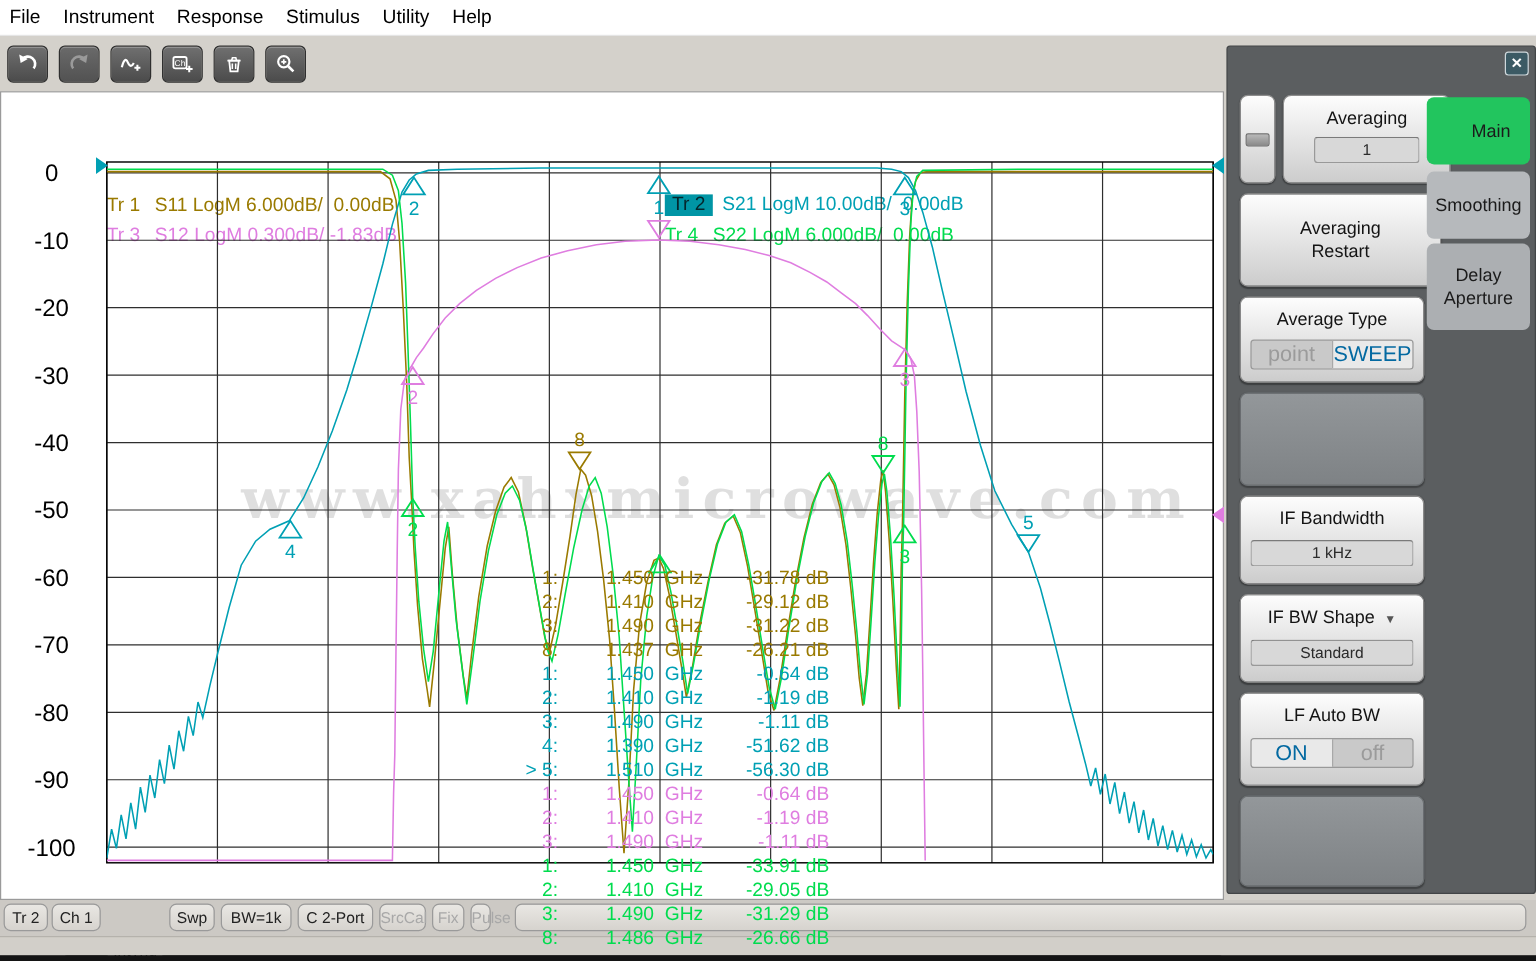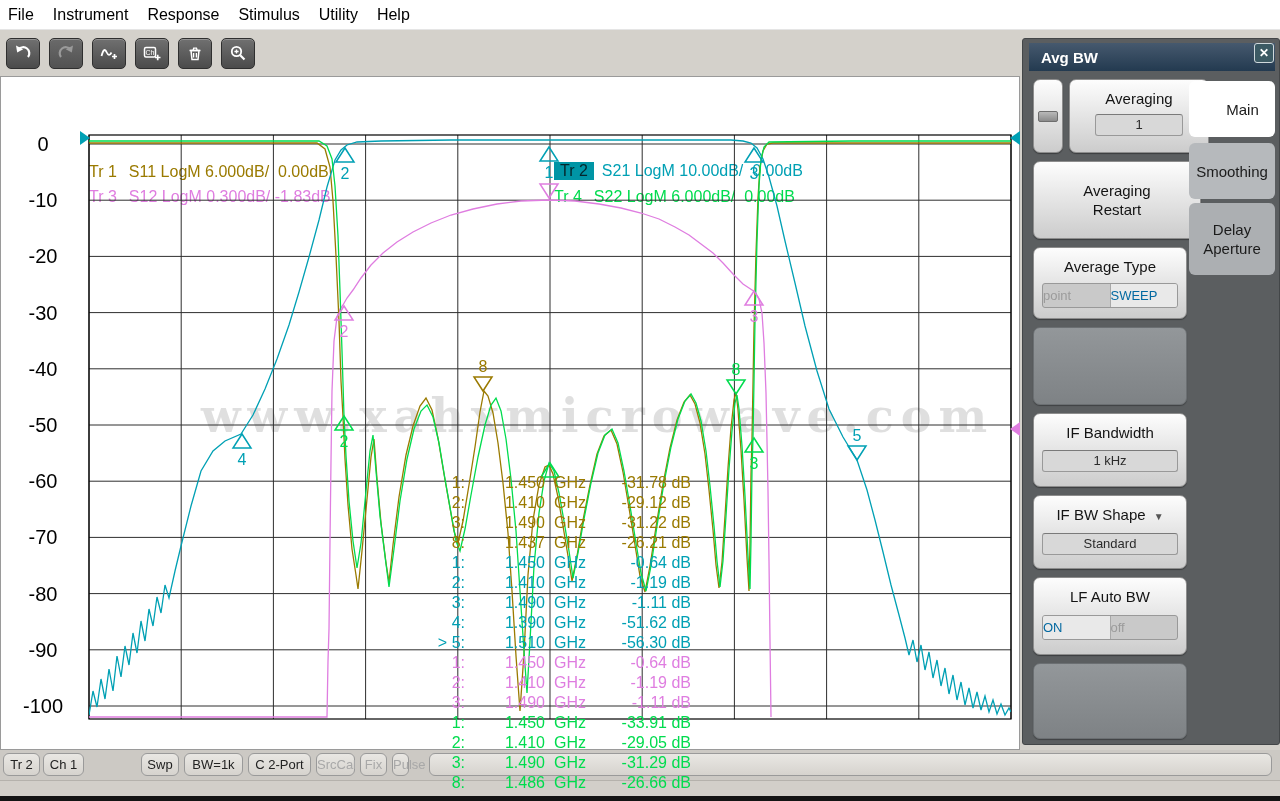--- a/index.html
+++ b/index.html
@@ -59,28 +59,28 @@
   .pbtn{position:absolute;background:linear-gradient(#fdfdfd,#cccccc);border:1px solid #8d8d8d;
     border-radius:7px;color:#141414;font-size:15px;display:flex;flex-direction:column;
     align-items:center;box-shadow:0 1px 1px rgba(0,0,0,.35);}
   .pbtn .lbl{margin-top:9px;text-align:center;line-height:19px;}
   .pbtn.center .lbl{margin:auto;}
   .pbtn-blank{position:absolute;background:linear-gradient(#93979a,#7e8285);
     border:1px solid #6b6f72;border-radius:7px;box-shadow:0 1px 1px rgba(0,0,0,.3);}
   .value-box{background:#d8d8d8;border:1px solid #999;border-top-color:#7a7a7a;border-radius:3px;
     font-size:13px;color:#2b2b2b;text-align:center;height:22px;line-height:20px;}
   .seg{display:flex;background:#c9c9c9;border:1px solid #999;border-radius:3px;overflow:hidden;height:25px;}
-  .seg span{flex:1;line-height:23px;font-size:13px;text-align:left;color:#9b9b9b;}
+  .seg span{flex:1;line-height:23px;font-size:18px;text-align:center;color:#9b9b9b;}
   .seg span.on{background:#e9e9e9;color:#0369a1;}
   .seg span + span{border-left:1px solid #a8a8a8;}
   .led{width:20px;height:11px;border:1px solid #6e6e6e;border-radius:2px;
     background:linear-gradient(#b9b9b9,#8b8b8b);margin:auto;}
   .tab{position:absolute;left:166px;width:86px;border-radius:6px;display:flex;align-items:center;
     justify-content:center;text-align:center;font-size:15px;color:#1b1b1b;line-height:19px;}
-  .tab.active{background:#ffffff;padding-left:21px;}
+  .tab.active{background:#22c55e;padding-left:21px;}
   .tab.t1{background:#b6b9bc;} .tab.t2{background:#acafb2;}
   .drop-arrow{font-size:10px;color:#555;margin-left:8px;}
 
   
   .statusbar{position:absolute;left:0;top:750px;width:1280px;height:30px;background:#ccc9c4;}
   .sbtn{position:absolute;top:3px;height:23px;background:linear-gradient(#e9e7e3,#d6d3ce);
     border:1px solid #9a9a9a;border-radius:6px;font-size:13px;color:#222;text-align:center;line-height:21px;}
   .sbtn.disabled{color:#a8a8a8;}
   .strip{position:absolute;left:0;top:780px;width:1280px;height:16px;background:#d2cfc9;border-top:1px solid #b5b2ac;}
   .blackbar{position:absolute;left:0;top:796px;width:1280px;height:5px;background:#141414;}
@@ -252,23 +252,20 @@
     
     
     
     
     
     
   </div>
 </div>
 
 <div class="dock">
-  <div class="panel-header">
-    <span>Avg BW</span>
-  </div>
   <div class="panel-close">✕</div>
 
   <div class="pbtn" style="left:10px;top:40px;width:30px;height:74px;">
     <span class="led"></span>
   </div>
   <div class="pbtn" style="left:46px;top:40px;width:140px;height:74px;">
     <span class="lbl">Averaging</span>
     <span class="value-box" style="width:88px;margin-top:6px;">1</span>
   </div>
   <div class="pbtn center" style="left:10px;top:122px;width:168px;height:78px;">

